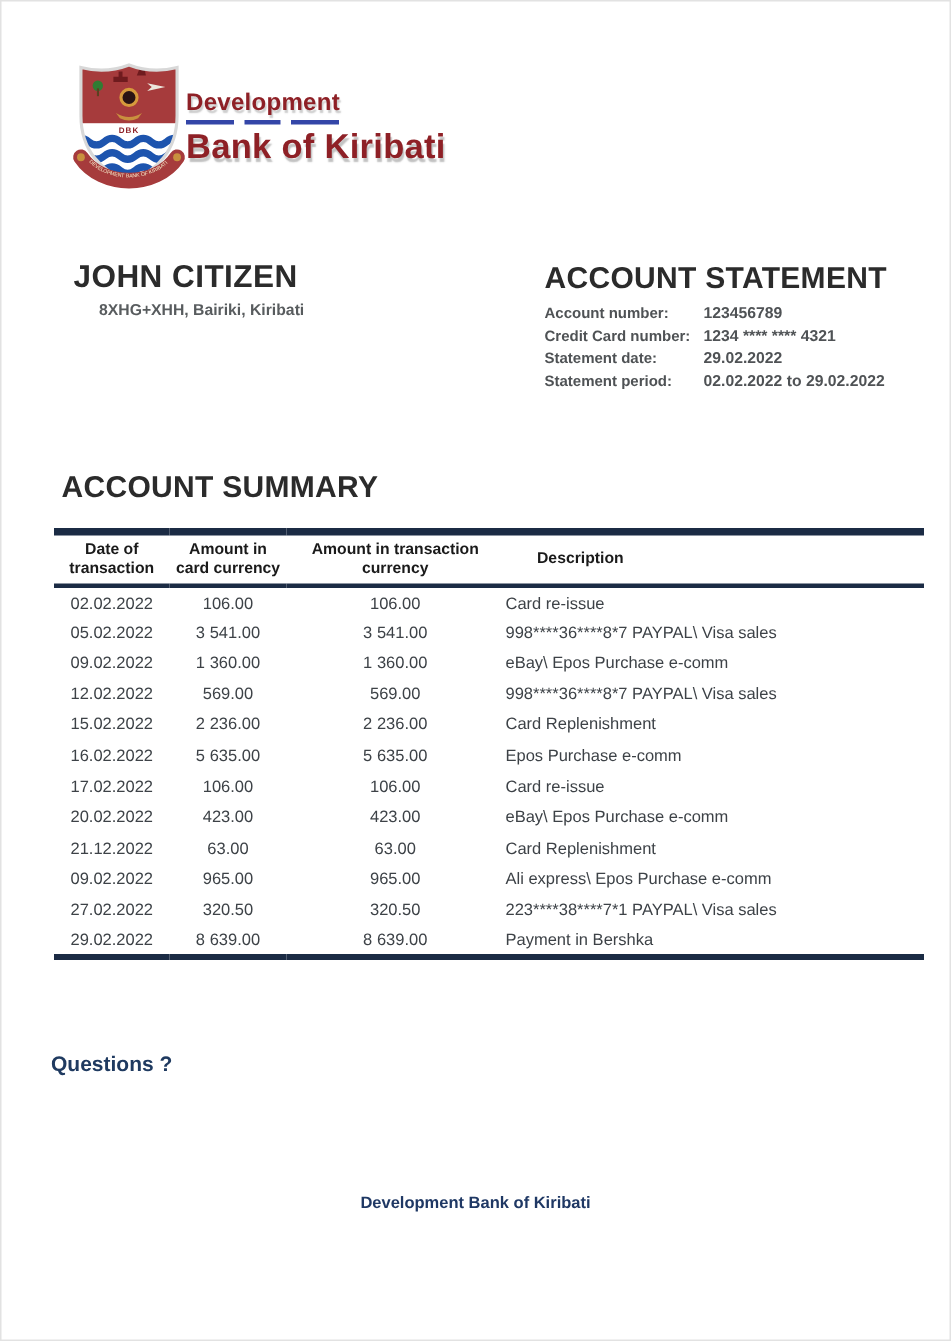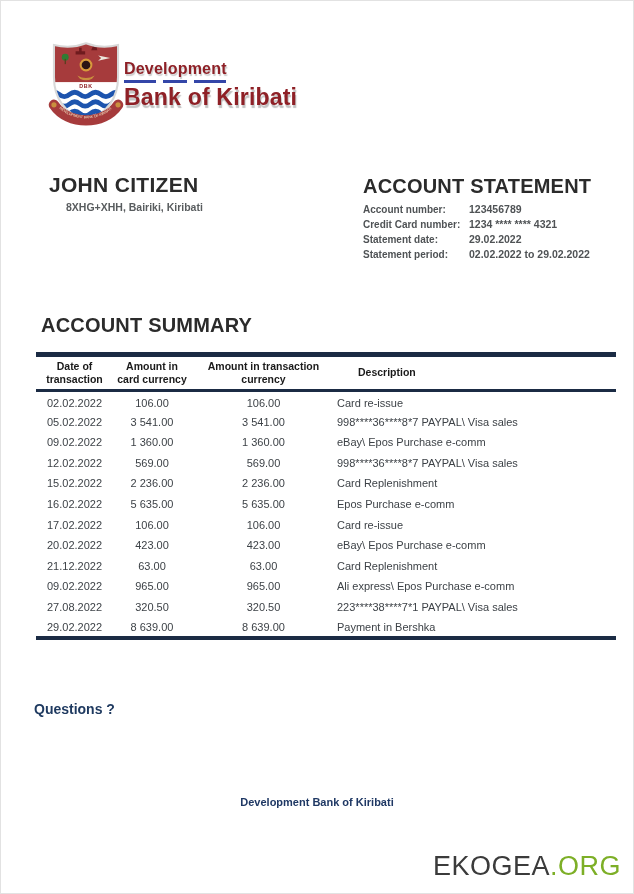--- a/index.html
+++ b/index.html
@@ -216,38 +216,35 @@
           <td class="cell-amt">63.00</td>
           <td class="cell-desc">Card Replenishment</td>
         </tr>
         <tr>
           <td class="cell-date">09.02.2022</td>
           <td class="cell-amt">965.00</td>
           <td class="cell-amt">965.00</td>
           <td class="cell-desc">Ali express\ Epos Purchase e-comm</td>
         </tr>
         <tr>
-          <td class="cell-date">27.08.2022</td>
+          <td class="cell-date">27.02.2022</td>
           <td class="cell-amt">320.50</td>
           <td class="cell-amt">320.50</td>
           <td class="cell-desc">223****38****7*1 PAYPAL\ Visa sales</td>
         </tr>
         <tr>
           <td class="cell-date">29.02.2022</td>
           <td class="cell-amt">8 639.00</td>
           <td class="cell-amt">8 639.00</td>
           <td class="cell-desc">Payment in Bershka</td>
         </tr>
       </tbody>
     </table>
   </div>
 
   <div class="questions">
     <div class="questions-title">Questions ?</div>
   </div>
 
   <div class="footer-bank">Development Bank of Kiribati</div>
 
-  <div class="watermark">
-    <span class="wm-name">EKOGEA</span><span class="wm-tld">.ORG</span>
-  </div>
 
 </div>
 
 </body></html>

